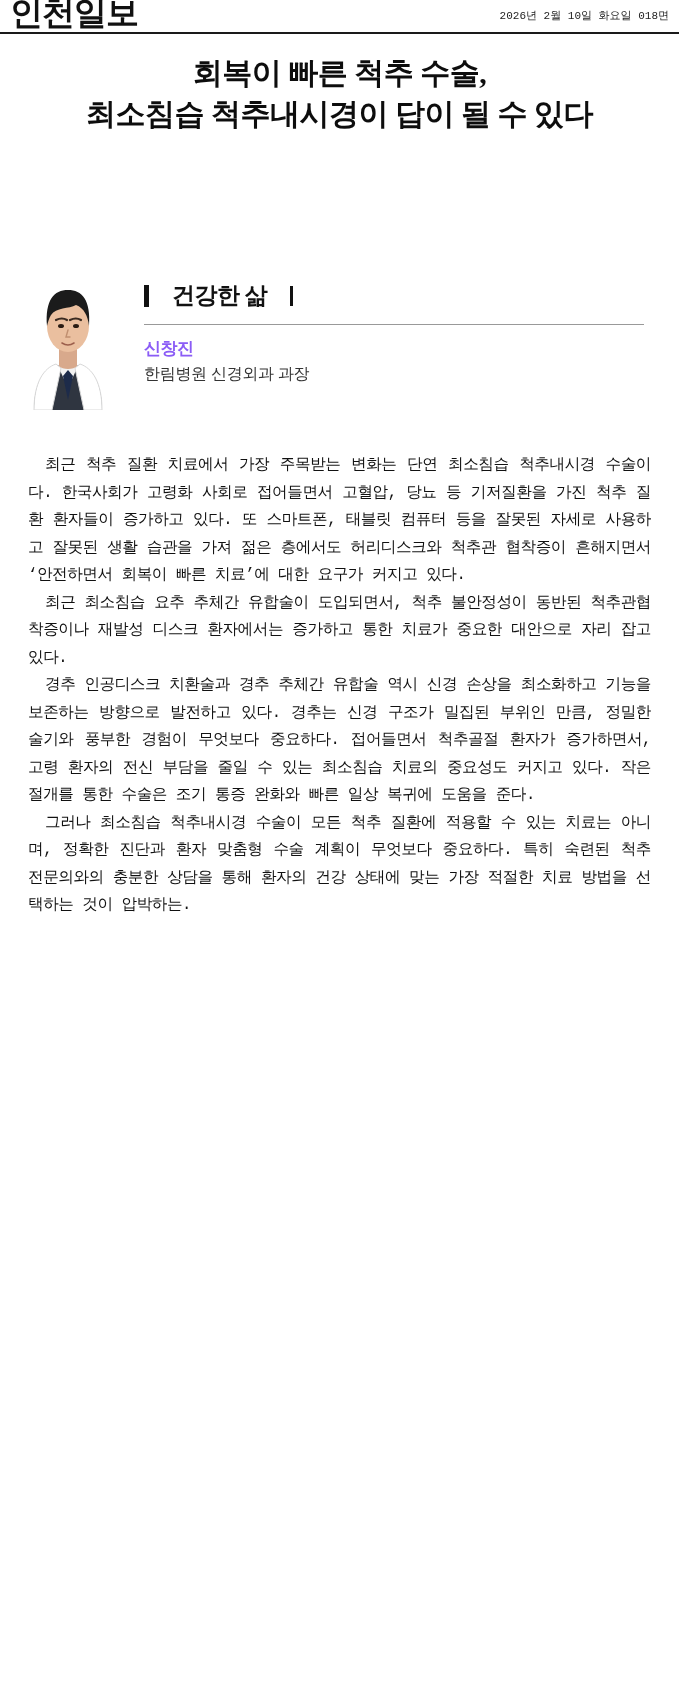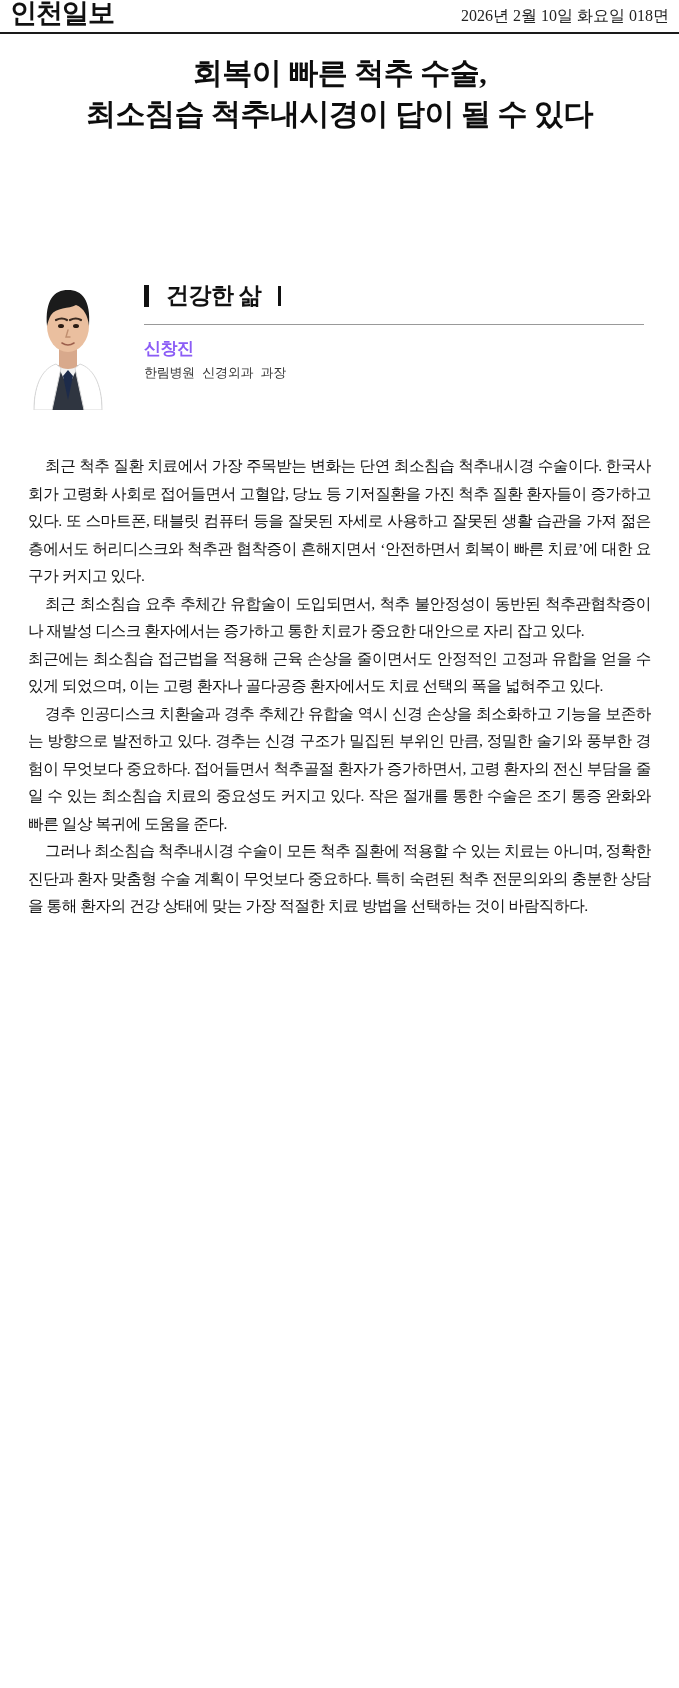--- a/index.html
+++ b/index.html
@@ -29,30 +29,30 @@
     border-bottom: 2px solid #1a1a1a;
     padding: 0 10px;
     box-sizing: border-box;
     display: flex;
     align-items: flex-start;
     justify-content: space-between;
   }
   .logo {
     font-family: "Liberation Serif", serif;
     font-weight: bold;
-    font-size: 27px;
+    font-size: 33px;
     letter-spacing: -1px;
     color: #111111;
     line-height: 28px;
     margin-top: -1px;
     white-space: nowrap;
   }
   .issue-line {
-    font-family: Liberation Serif, serif;
-    font-size: 16px;
+    font-family: Liberation Mono, monospace;
+    font-size: 11px;
     color: #222222;
     line-height: 28px;
     margin-top: 2px;
     white-space: nowrap;
   }
 
   
   .headline {
     margin: 18px auto 8px auto;
     width: 620px;
@@ -90,21 +90,21 @@
     padding-top: 30px;
   }
   .column-title {
     font-family: "Liberation Serif", serif;
     font-weight: bold;
     font-size: 23px;
     color: #111111;
     letter-spacing: -0.5px;
     display: flex;
     align-items: center;
-    gap: 17px;
+    gap: 23px;
   }
   .bar {
     display: inline-block;
     width: 5px;
     height: 22px;
     background: #111111;
   }
   .bar.thin { width: 3px; height: 20px; }
   .rule {
     border-top: 1px solid #999999;
@@ -112,31 +112,31 @@
     width: 500px;
   }
   .author-name {
     font-family: "Liberation Sans", sans-serif;
     font-size: 17px;
     font-weight: bold;
     color: #8b5cf6;
     letter-spacing: -0.5px;
   }
   .author-affil {
-    font-family: Liberation Mono, monospace;
-    font-size: 13px;
+    font-family: Liberation Sans, sans-serif;
+    font-size: 16px;
     color: #333333;
     margin-top: 4px;
     letter-spacing: -0.3px;
   }
 
   
   .article {
     margin: 42px 28px 16px 28px;
-    font-family: Liberation Serif, serif;
+    font-family: Liberation Mono, monospace;
     font-size: 15.6px;
     line-height: 27.5px;
     color: #111111;
     text-align: justify;
     letter-spacing: -0.45px;
     word-break: break-all;
   }
   .article p {
     margin: 0 0 0 0;
     text-indent: 17px;
@@ -198,18 +198,17 @@
       </div>
       <div class="rule"></div>
       <div class="author-name">신창진</div>
       <div class="author-affil">한림병원 신경외과 과장</div>
     </div>
   </div>
 
   <div class="article">
       <p>최근 척추 질환 치료에서 가장 주목받는 변화는 단연 최소침습 척추내시경 수술이다. 한국사회가 고령화 사회로 접어들면서 고혈압, 당뇨 등 기저질환을 가진 척추 질환 환자들이 증가하고 있다. 또 스마트폰, 태블릿 컴퓨터 등을 잘못된 자세로 사용하고 잘못된 생활 습관을 가져 젊은 층에서도 허리디스크와 척추관 협착증이 흔해지면서 ‘안전하면서 회복이 빠른 치료’에 대한 요구가 커지고 있다.</p>
       <p>최근 최소침습 요추 추체간 유합술이 도입되면서, 척추 불안정성이 동반된 척추관협착증이나 재발성 디스크 환자에서는 증가하고 통한 치료가 중요한 대안으로 자리 잡고 있다.</p>
-      <p class="noindent">최근에는 최소침습 접근법을 적용해 근육 손상을 줄이면서도 안정적인 고정과 유합을 얻을 수 있게 되었으며, 이는 고령 환자나 골다공증 환자에서도 치료 선택의 폭을 넓혀주고 있다.</p>
       <p>경추 인공디스크 치환술과 경추 추체간 유합술 역시 신경 손상을 최소화하고 기능을 보존하는 방향으로 발전하고 있다. 경추는 신경 구조가 밀집된 부위인 만큼, 정밀한 술기와 풍부한 경험이 무엇보다 중요하다. 접어들면서 척추골절 환자가 증가하면서, 고령 환자의 전신 부담을 줄일 수 있는 최소침습 치료의 중요성도 커지고 있다. 작은 절개를 통한 수술은 조기 통증 완화와 빠른 일상 복귀에 도움을 준다.</p>
-      <p>그러나 최소침습 척추내시경 수술이 모든 척추 질환에 적용할 수 있는 치료는 아니며, 정확한 진단과 환자 맞춤형 수술 계획이 무엇보다 중요하다. 특히 숙련된 척추 전문의와의 충분한 상담을 통해 환자의 건강 상태에 맞는 가장 적절한 치료 방법을 선택하는 것이 바람직하다.</p>
+      <p>그러나 최소침습 척추내시경 수술이 모든 척추 질환에 적용할 수 있는 치료는 아니며, 정확한 진단과 환자 맞춤형 수술 계획이 무엇보다 중요하다. 특히 숙련된 척추 전문의와의 충분한 상담을 통해 환자의 건강 상태에 맞는 가장 적절한 치료 방법을 선택하는 것이 압박하는.</p>
     </div>
 
 </div>
 
 </body></html>

